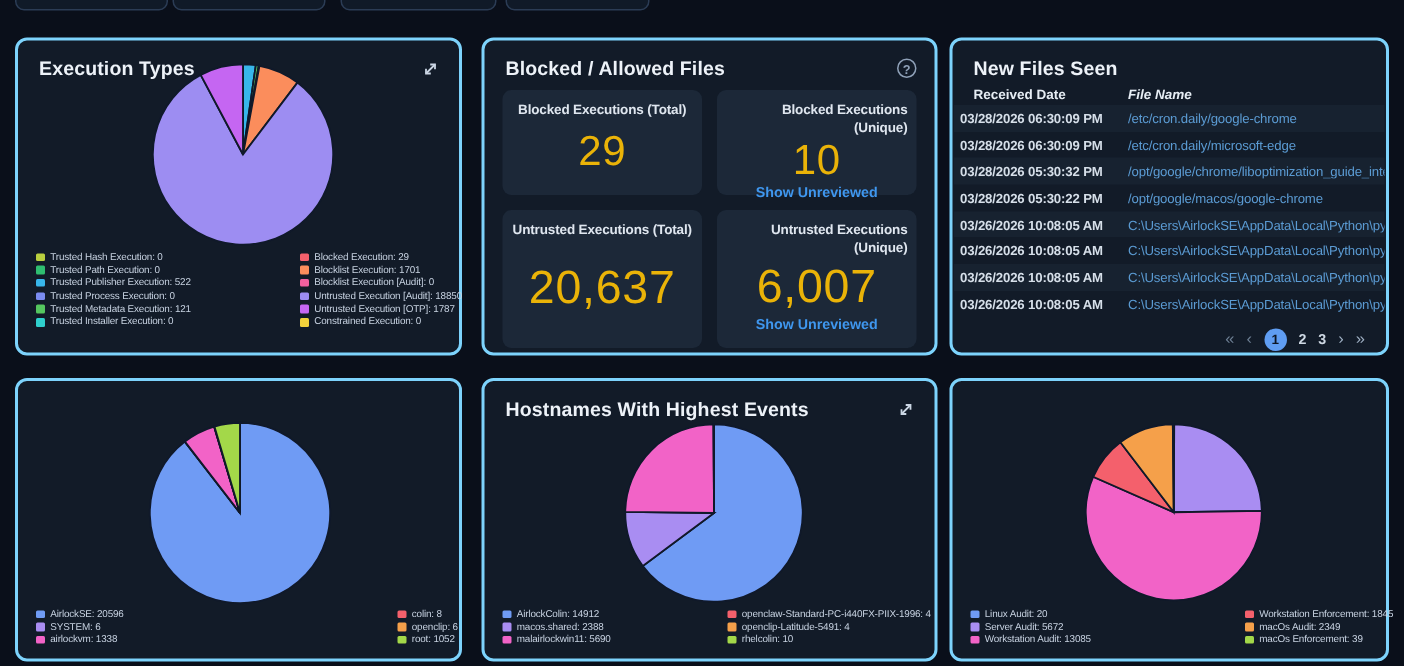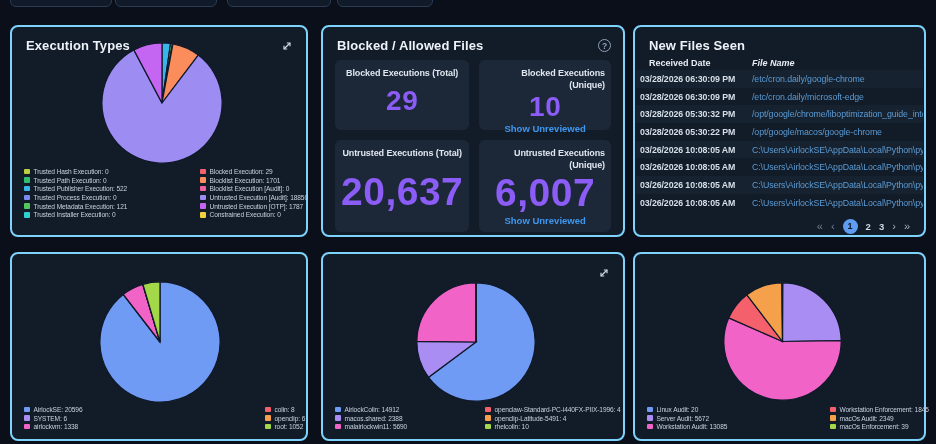--- a/index.html
+++ b/index.html
@@ -50,22 +50,22 @@
     position:absolute;left:12px;right:12px;top:33px;
     display:grid;grid-template-columns:1fr 1fr;grid-template-rows:70px 92px;gap:10px;
   }
   .stat-card{
     background:#1c2838;border-radius:6px;text-align:right;
     padding:8px 6px;box-sizing:border-box;
     display:flex;flex-direction:column;align-items:center;justify-content:flex-start;
   }
   .stat-label{font-size:9px;font-weight:700;color:#dfe6ef;letter-spacing:-.1px;line-height:1.3;}
   .stat-value{flex:1;display:flex;align-items:center;justify-content:center;
-    font-size:28px;font-weight:700;color:#8b5cf6;letter-spacing:.5px;}
-  .row2 .stat-value{font-size:39px;}
+    font-size:28px;font-weight:400;color:#eab308;letter-spacing:.5px;}
+  .row2 .stat-value{font-size:31px;}
   .stat-link{font-size:9.5px;font-weight:700;color:#3f97ef;cursor:pointer;padding-bottom:2px;}
   
   .thead{
     position:absolute;left:1px;right:1px;top:29px;height:14px;
     display:flex;align-items:center;padding-left:13px;box-sizing:border-box;
     font-size:9px;font-weight:700;color:#e6edf4;
   }
   .th-date{width:103px;flex:0 0 auto;}
   .th-file{flex:1;overflow:hidden;white-space:nowrap;font-style:italic;}
   .trows{position:absolute;left:1px;right:1px;top:43px;}
@@ -277,20 +277,21 @@
         <span>openclip: 6</span>
       </div>
       <div class="legend-row">
         <span class="swatch" style="background: rgb(163, 216, 73);"></span>
         <span>root: 1052</span>
       </div>
     </div>
 </div>
 
 <div class="panel" id="p5">
+  <div class="panel-title">Hostnames With Highest Events</div>
   <svg class="icon-btn" viewBox="0 0 14 14">
     <g fill="none" stroke="#cbd6e4" stroke-width="1.2">
       <path d="M4 10 L10 4"></path>
         <path d="M6.8 4 L10 4 L10 7.2"></path>
         <path d="M7.2 10 L4 10 L4 6.8"></path>
     </g>
   </svg>
   <svg class="pie" style="left:92px;top:27px;width:122px;height:122px;" viewBox="0 0 200 200">
       <path d="M100,100 L100.00,3.00 A97,97 0 1 1 22.20,157.94 Z" fill="#6f9bf4" stroke="#10192a" stroke-width="2"></path>
       <path d="M100,100 L22.20,157.94 A97,97 0 0 1 3.01,98.83 Z" fill="#a98df2" stroke="#10192a" stroke-width="2"></path>

